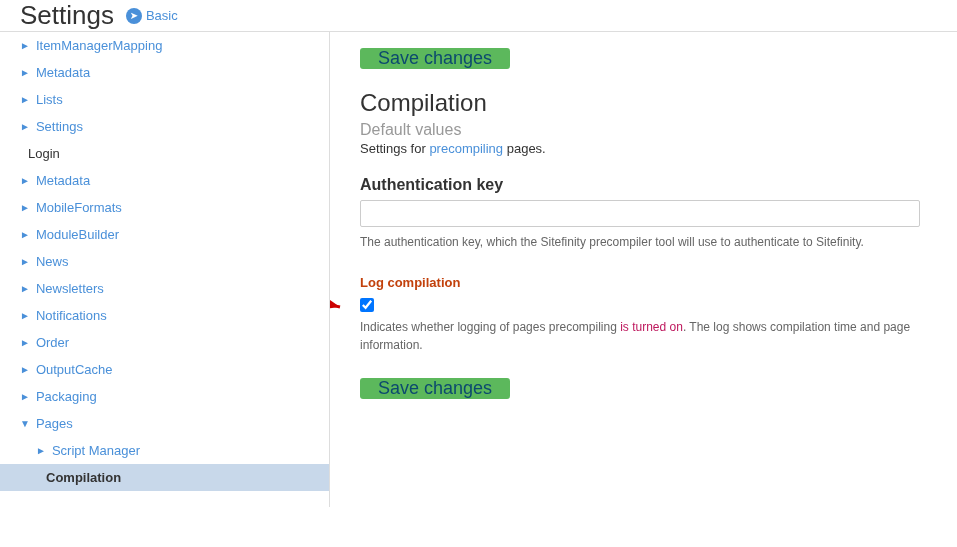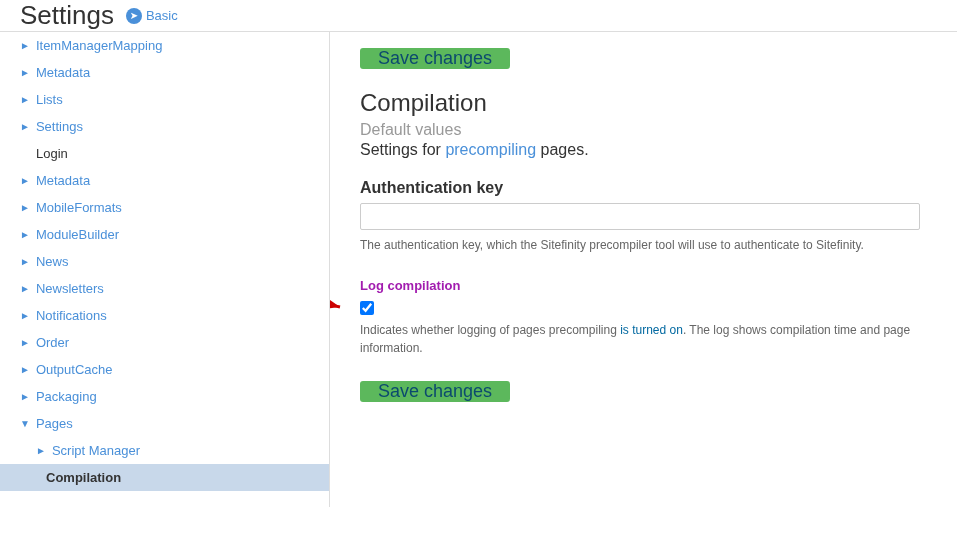--- a/index.html
+++ b/index.html
@@ -74,21 +74,21 @@
       color: #4a90d9;
       font-size: 13px;
     }
     .sidebar-item .arrow {
       margin-right: 6px;
       font-size: 10px;
       color: #4a90d9;
     }
     .sidebar-item.plain-text {
       color: #333;
-      padding-left: 36px;
+      padding-left: 28px;
     }
     .sidebar-item.sub-item-active {
       padding-left: 46px;
       background: #ccd9e8;
       color: #333;
       font-weight: bold;
     }
 
     
     .content {
@@ -114,21 +114,21 @@
       font-weight: 300;
       color: #333;
       margin-bottom: 4px;
     }
     .section-subtitle {
       color: #999;
       font-size: 16px;
       margin-bottom: 2px;
     }
     .section-desc {
-      font-size: 16px;
+      font-size: 13px;
       color: #333;
       margin-bottom: 20px;
     }
 
     .field-label {
       font-size: 16px;
       font-weight: bold;
       color: #333;
       margin-bottom: 6px;
     }
@@ -151,21 +151,21 @@
       line-height: 1.5;
     }
 
     .field-section {
       margin-bottom: 24px;
     }
 
     .checkbox-label {
       font-size: 13px;
       font-weight: bold;
-      color: #a21caf;
+      color: #c2410c;
       margin-bottom: 8px;
     }
 
     .checkbox-row {
       display: flex;
       align-items: center;
       margin-bottom: 6px;
     }
     .checkbox-row input[type="checkbox"] {
       margin-right: 6px;
@@ -304,21 +304,21 @@
       <div class="field-hint">The authentication key, which the Sitefinity precompiler tool will use to authenticate to Sitefinity.</div>
     </div>
 
     
     <div class="field-section">
       <div class="checkbox-label">Log compilation</div>
       <div class="checkbox-row">
         <input type="checkbox" checked="" style="">
       </div>
       <div class="field-hint">
-        <span>Indicates whether logging of pages precompiling </span><span style="color:#0369a1; cursor:pointer;">is turned on</span><span>. The log shows compilation time and page information.</span>
+        <span>Indicates whether logging of pages precompiling </span><span style="color:#be185d; cursor:pointer;">is turned on</span><span>. The log shows compilation time and page information.</span>
       </div>
     </div>
 
     
     <button class="save-btn">Save changes</button>
 
   </div>
 
 </div>
 

